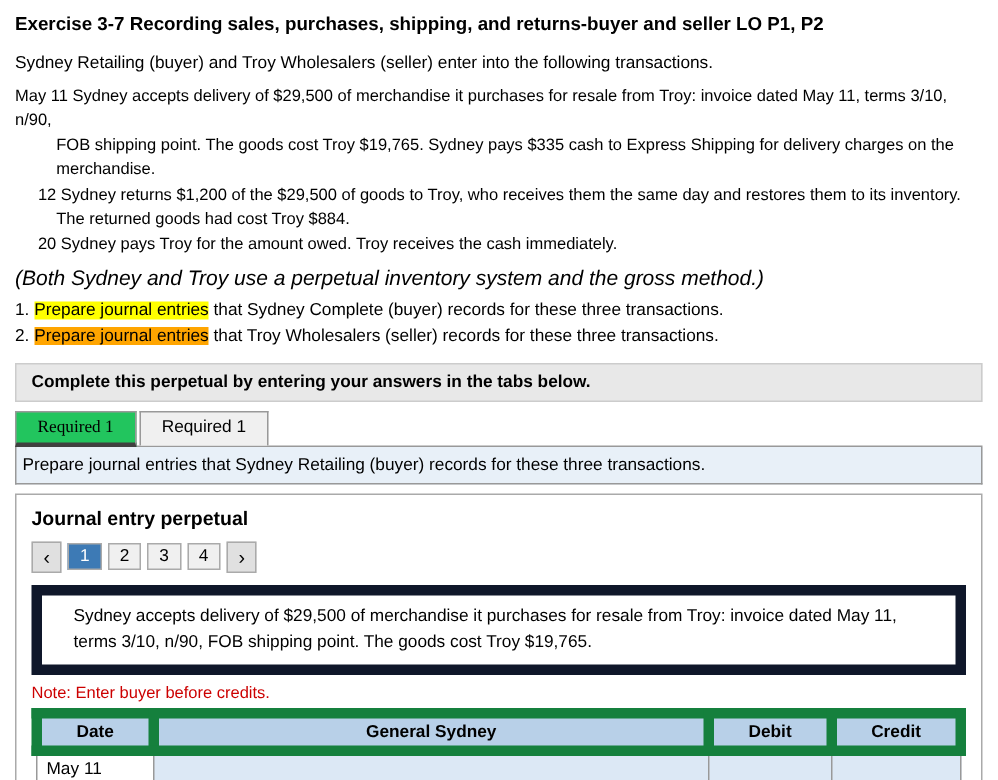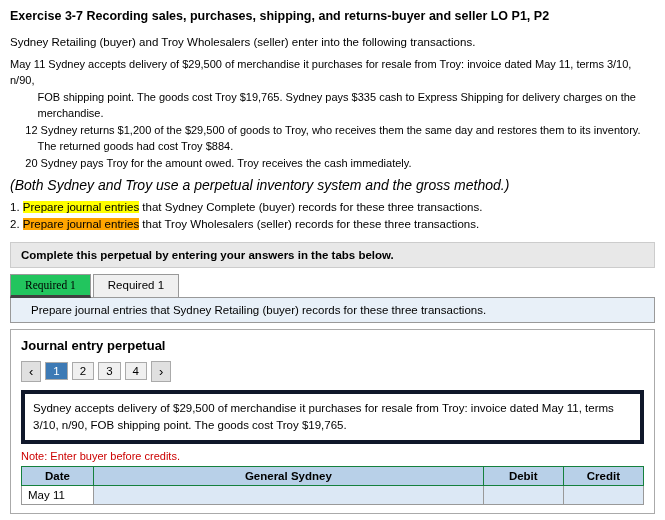--- a/index.html
+++ b/index.html
@@ -80,21 +80,21 @@
       background: #22c55e;
       border-bottom: 3px solid #404040;
       margin-bottom: -1px;
       z-index: 1;
       position: relative;
       font-family: Liberation Serif, serif;
     }
     .tab-content-area {
       border: 1px solid #999;
       border-top: none;
-      padding: 6px 20px;
+      padding: 6px 4px;
       background: #e8f0f8;
       font-size: 11.5px;
       margin-bottom: 6px;
     }
     .view-btn {
       background: #3d7ab5;
       color: #fff;
       border: none;
       padding: 5px 12px;
       font-size: 11.5px;
@@ -130,40 +130,40 @@
       background: #3d7ab5;
       color: #fff;
       font-size: 11.5px;
       cursor: pointer;
     }
     .page-num.inactive {
       background: #f0f0f0;
       color: #000;
     }
     .description-box {
-      border: 4px solid #0f172a;
-      padding: 6px 8px;
+      border: 7px solid #0f172a;
+      padding: 6px 21px;
       font-size: 11.5px;
       line-height: 1.5;
       margin-bottom: 6px;
       background: #fff;
     }
     .note-text {
       color: #c00;
       font-size: 11px;
       margin-bottom: 4px;
     }
     .journal-table {
       width: 100%;
       border-collapse: collapse;
       font-size: 11.5px;
     }
     .journal-table th {
       background: #b8d0e8;
-      border: 1px solid #15803d;
+      border: 7px solid #15803d;
       padding: 3px 23px;
       text-align: center;
       font-weight: bold;
     }
     .journal-table td {
       border: 1px solid #999;
       padding: 3px 6px;
       background: #fff;
     }
     .journal-table td.date-col {

